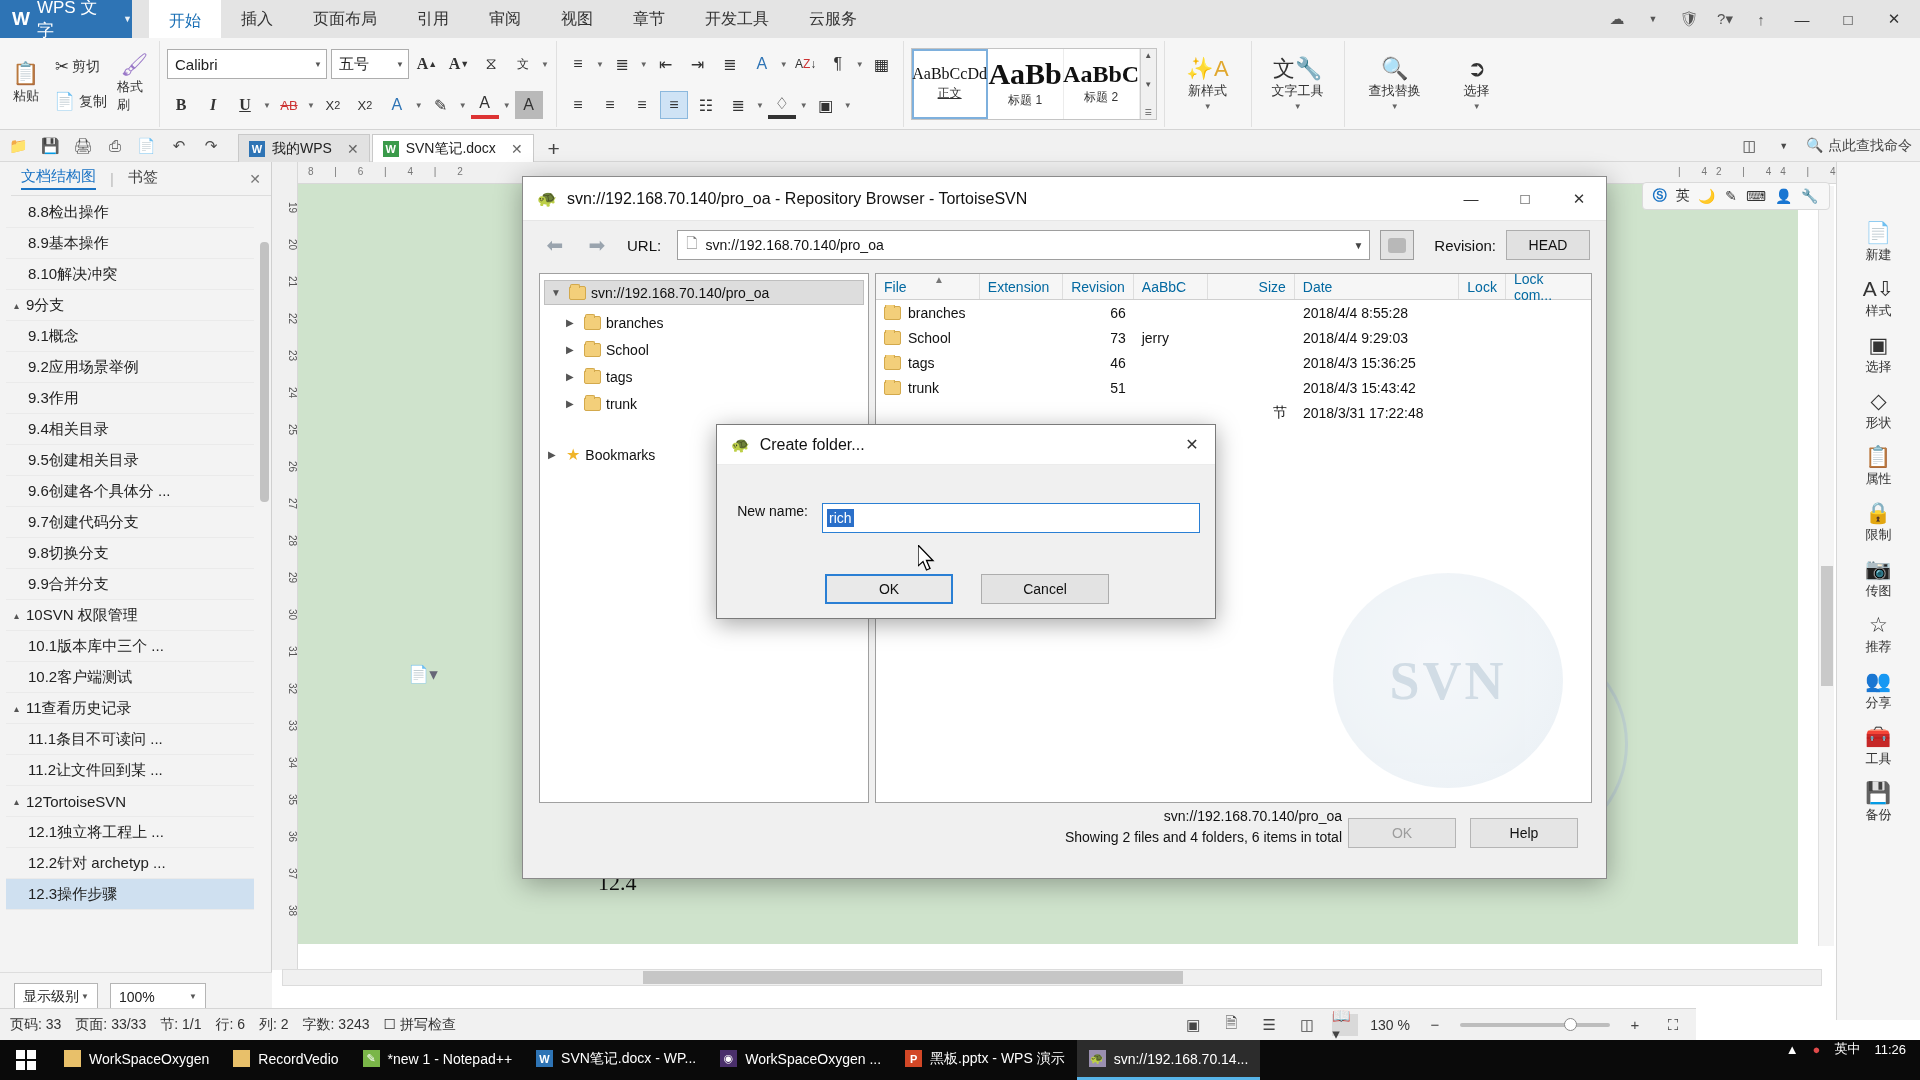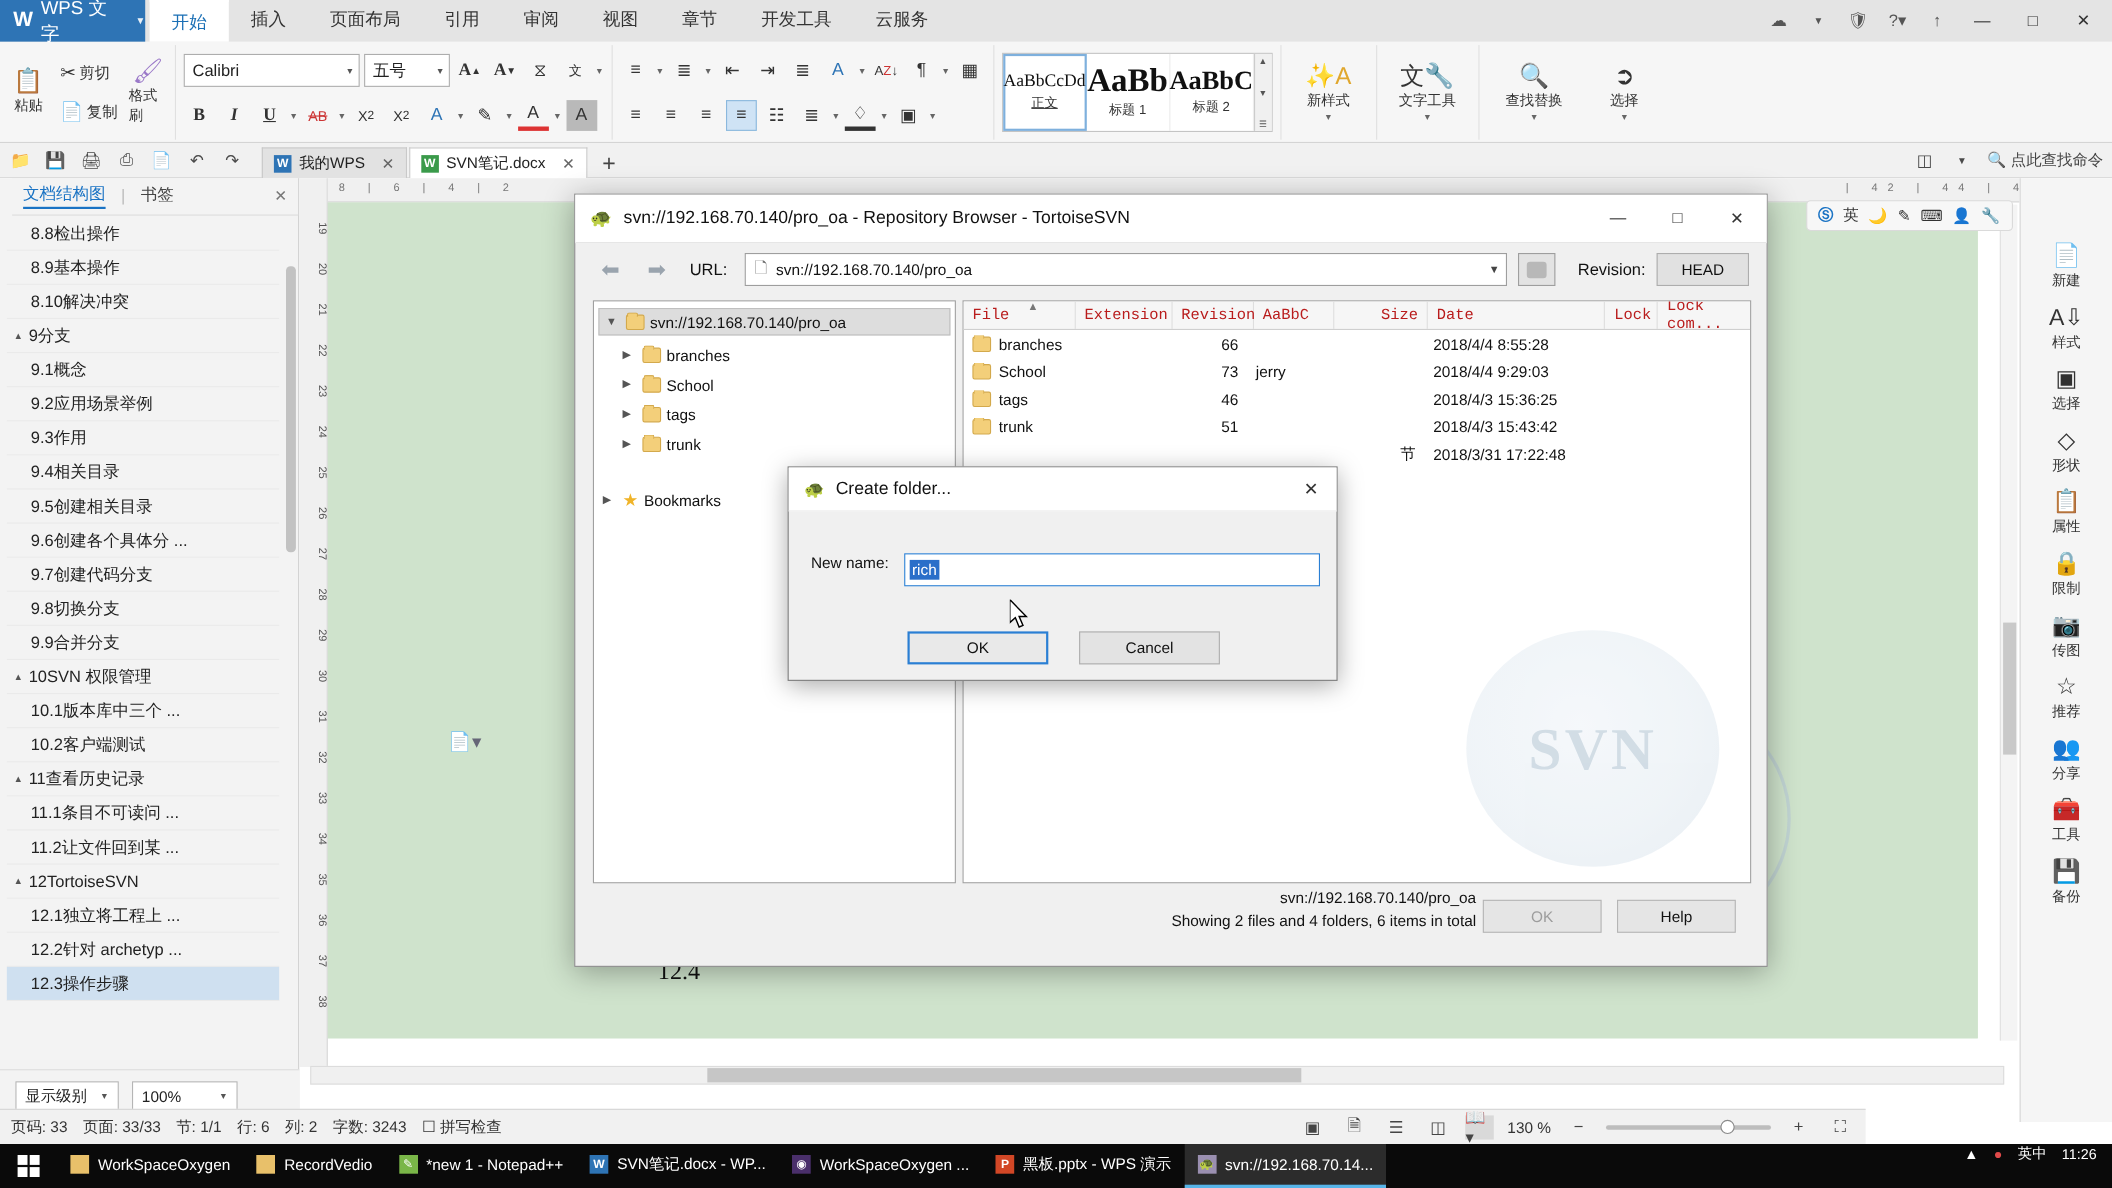--- a/index.html
+++ b/index.html
@@ -16,21 +16,21 @@
     position: absolute; top: 0; left: 0; width: 1920px; height: 38px;
     background: #e4e4e4; display: flex; align-items: stretch;
   }
   .wps-logo {
     width: 132px; background: #2e74b5; color: #fff;
     display: flex; align-items: center; gap: 7px; padding-left: 12px;
     font-size: 17px; font-weight: 500;
   }
   .wps-logo .wglyph { font-size: 19px; font-weight: 700; }
   .wps-logo .caret { font-size: 9px; margin-left: 4px; opacity: .9; }
-  .ribbon-tabs { display: flex; align-items: flex-end; padding-left: 4px; margin-top: 11px; }
+  .ribbon-tabs { display: flex; align-items: flex-end; padding-left: 17px; margin-top: 11px; }
   .rtab {
     padding: 0 20px; height: 38px; line-height: 38px; font-size: 16px;
     color: #333; cursor: default; white-space: nowrap;
   }
   .rtab.active { background: #fff; color: #1a6fb5; border-top: 2px solid #fff; }
   .title-right {
     margin-left: auto; display: flex; align-items: center; gap: 2px;
     padding-right: 4px; font-size: 14px; color: #444;
   }
   .tr-ico {
@@ -133,21 +133,21 @@
     position: absolute; right: 2px; top: 80px; width: 9px; height: 260px;
     background: #c2c2c2; border-radius: 4px;
   }
   .outline-foot {
     position: absolute; bottom: 0; left: 0; width: 272px; height: 48px;
     display: flex; align-items: center; gap: 12px; padding: 0 14px;
     background: #f3f3f3; border-top: 1px solid #ddd;
   }
   .mini-sel {
     border: 1px solid #b5b5b5; background: #fff; height: 28px; display: flex;
-    align-items: center; padding: 0 8px; font-size: 14px; color: #222; gap: 12px;
+    align-items: center; padding: 0 8px; font-size: 14px; color: #222; gap: 2px;
   }
   .mini-sel .cv { font-size: 8px; color: #555; }
 
   
   .vruler {
     position: absolute; left: 272px; top: 0; width: 26px; height: 808px;
     background: #f0f0f0; border-right: 1px solid #d8d8d8;
   }
   .vrtick { position: absolute; left: 0; width: 26px; text-align: center; font-size: 10px; color: #555;
     writing-mode: vertical-rl; }
@@ -282,21 +282,21 @@
   .folder-ico {
     width: 17px; height: 14px; background: #f3cf7a; border: 1px solid #d3a94c;
     border-radius: 2px 2px 2px 2px; position: relative; flex: none;
   }
   .folder-ico::before { content:""; position:absolute; left:0; top:-3px; width:8px; height:3px;
     background:#f3cf7a; border:1px solid #d3a94c; border-bottom:none; border-radius:2px 2px 0 0; }
   .star-ico { color: #f0b429; font-size: 16px; }
 
   .listpane { flex: 1; margin-left: 6px; background: #fff; border: 1px solid #a0a0a0; position: relative; overflow: hidden; }
   .lp-head { display: flex; height: 26px; background: #f6f6f6; border-bottom: 1px solid #cfcfcf; font-size: 14px; }
-  .lp-head div { display: flex; align-items: center; border-right: 1px solid #dedede; padding: 0 8px; color: #b91c1c; font-family: Liberation Mono, monospace; }
+  .lp-head div { display: flex; align-items: center; border-right: 1px solid #dedede; padding: 0 8px; color: #0369a1; }
   .lp-row { display: flex; height: 25px; font-size: 14px; align-items: center; }
   .lp-row div { display: flex; align-items: center; padding: 0 8px; overflow: hidden; white-space: nowrap; }
   .c-file { width: 110px; gap: 7px; }
   .c-ext { width: 88px; }
   .c-rev { width: 74px; justify-content: flex-end; }
   .c-auth { width: 78px; }
   .c-size { width: 92px; justify-content: flex-end; }
   .c-date { width: 175px; }
   .c-lock { width: 48px; }
   .c-lockc { width: 90px; }

